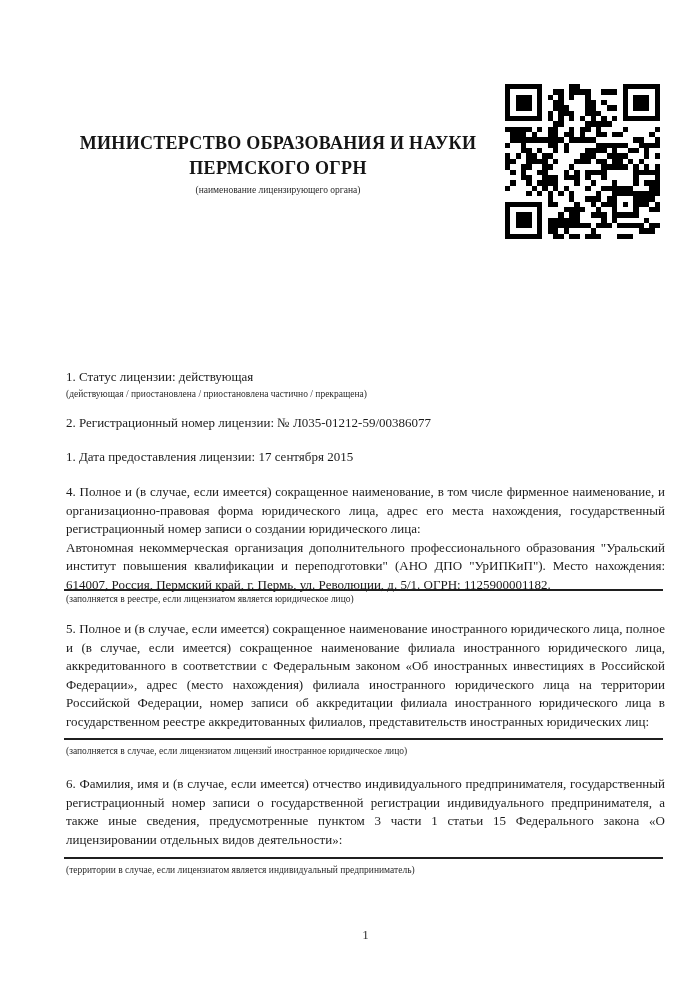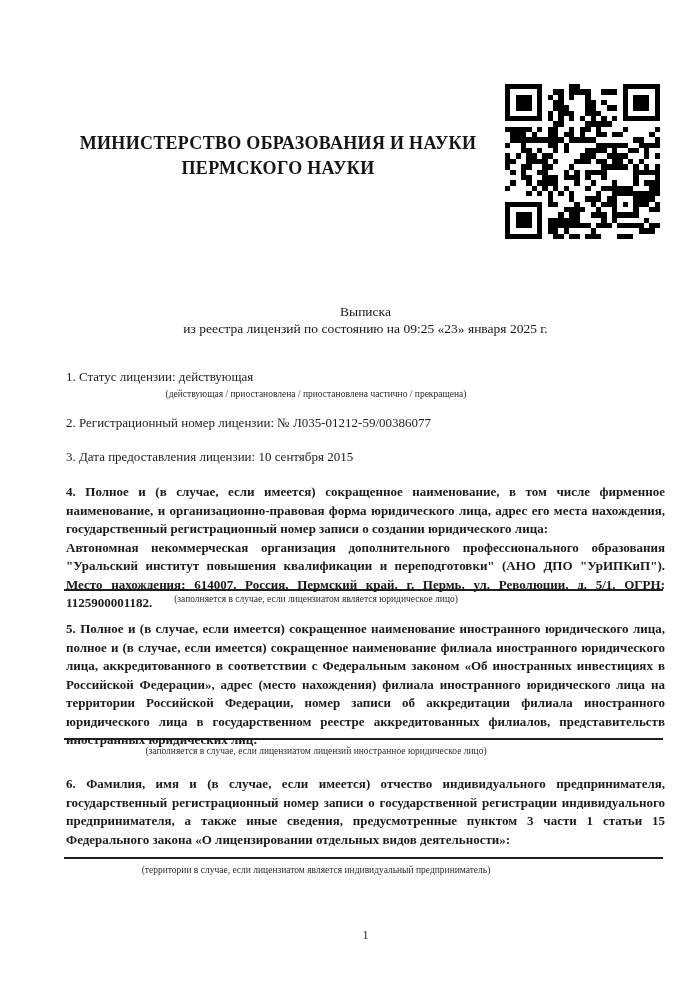--- a/index.html
+++ b/index.html
@@ -32,45 +32,46 @@
   .doc-title {
     left: 66px; top: 303px; width: 599px;
     text-align: center; font-size: 13.5px; line-height: 17px; color: #151515;
   }
 
   .field {
     left: 66px; width: 599px;
     font-size: 13px; line-height: 18.5px; color: #1b1b1b;
   }
   .single { line-height: 16px; }
-  .just { text-align: justify; font-weight: bold; }
+  .just { text-align: justify; }
 
   .caption {
     left: 66px; width: 500px;
-    text-align: center; font-size: 9.5px; color: #2a2a2a; line-height: 11px;
+    text-align: left; font-size: 9.5px; color: #2a2a2a; line-height: 11px;
   }
 
   .rule {
     left: 64px; width: 599px; height: 0;
     border-top: 2px solid #1f1f1f;
   }
 
   .page-number {
     left: 66px; top: 927px; width: 599px;
     text-align: center; font-size: 13px; color: #333;
   }
 </style>
 </head>
 <body>
 
 <div class="page">
 
   <div class="abs org-header">
     <div class="org-title">МИНИСТЕРСТВО ОБРАЗОВАНИЯ И НАУКИ</div>
-    <div class="org-title">ПЕРМСКОГО НАУКИ</div>
+    <div class="org-title">ПЕРМСКОГО ОГРН</div>
+    <div class="org-caption">(наименование лицензирующего органа)</div>
   </div>
 
   <div class="abs qr-box">
       <svg viewBox="0 0 29 29" width="155" height="155" shape-rendering="crispEdges" xmlns="http://www.w3.org/2000/svg">
         <rect width="29" height="29" fill="#ffffff"></rect>
         <rect x="0" y="0" width="1" height="1" fill="#000000"></rect>
         <rect x="1" y="0" width="1" height="1" fill="#000000"></rect>
         <rect x="2" y="0" width="1" height="1" fill="#000000"></rect>
         <rect x="3" y="0" width="1" height="1" fill="#000000"></rect>
         <rect x="4" y="0" width="1" height="1" fill="#000000"></rect>
@@ -487,38 +488,34 @@
         <rect x="13" y="28" width="1" height="1" fill="#000000"></rect>
         <rect x="15" y="28" width="1" height="1" fill="#000000"></rect>
         <rect x="16" y="28" width="1" height="1" fill="#000000"></rect>
         <rect x="17" y="28" width="1" height="1" fill="#000000"></rect>
         <rect x="21" y="28" width="1" height="1" fill="#000000"></rect>
         <rect x="22" y="28" width="1" height="1" fill="#000000"></rect>
         <rect x="23" y="28" width="1" height="1" fill="#000000"></rect>
       </svg>
     </div>
 
-  <div class="abs doc-title">
-    <div>Выписка</div>
-    <div>из реестра лицензий по состоянию на 09:25 «23» января 2025 г.</div>
-  </div>
 
   <div class="abs field single" style="top:369px">1. Статус лицензии: действующая</div>
   <div class="abs caption" style="top:389px">(действующая / приостановлена / приостановлена частично / прекращена)</div>
 
   <div class="abs field single" style="top:415px">2. Регистрационный номер лицензии: № Л035-01212-59/00386077</div>
 
-  <div class="abs field single" style="top:449px">3. Дата предоставления лицензии: 10 сентября 2015</div>
+  <div class="abs field single" style="top:449px">1. Дата предоставления лицензии: 17 сентября 2015</div>
 
   <div class="abs field" style="top:483px">
     <div class="just">4. Полное и (в случае, если имеется) сокращенное наименование, в том числе фирменное наименование, и организационно-правовая форма юридического лица, адрес его места нахождения, государственный регистрационный номер записи о создании юридического лица:</div>
     <div class="just">Автономная некоммерческая организация дополнительного профессионального образования "Уральский институт повышения квалификации и переподготовки" (АНО ДПО "УрИПКиП"). Место нахождения: 614007, Россия, Пермский край, г. Пермь, ул. Революции, д. 5/1. ОГРН: 1125900001182.</div>
   </div>
   <div class="abs rule" style="top:589px"></div>
-  <div class="abs caption" style="top:594px">(заполняется в случае, если лицензиатом является юридическое лицо)</div>
+  <div class="abs caption" style="top:594px">(заполняется в реестре, если лицензиатом является юридическое лицо)</div>
 
   <div class="abs field just" style="top:620px">5. Полное и (в случае, если имеется) сокращенное наименование иностранного юридического лица, полное и (в случае, если имеется) сокращенное наименование филиала иностранного юридического лица, аккредитованного в соответствии с Федеральным законом «Об иностранных инвестициях в Российской Федерации», адрес (место нахождения) филиала иностранного юридического лица на территории Российской Федерации, номер записи об аккредитации филиала иностранного юридического лица в государственном реестре аккредитованных филиалов, представительств иностранных юридических лиц:</div>
   <div class="abs rule" style="top:738px"></div>
   <div class="abs caption" style="top:746px">(заполняется в случае, если лицензиатом лицензий иностранное юридическое лицо)</div>
 
   <div class="abs field just" style="top:775px">6. Фамилия, имя и (в случае, если имеется) отчество индивидуального предпринимателя, государственный регистрационный номер записи о государственной регистрации индивидуального предпринимателя, а также иные сведения, предусмотренные пунктом 3 части 1 статьи 15 Федерального закона «О лицензировании отдельных видов деятельности»:</div>
   <div class="abs rule" style="top:857px"></div>
   <div class="abs caption" style="top:865px">(территории в случае, если лицензиатом является индивидуальный предприниматель)</div>
 
 

